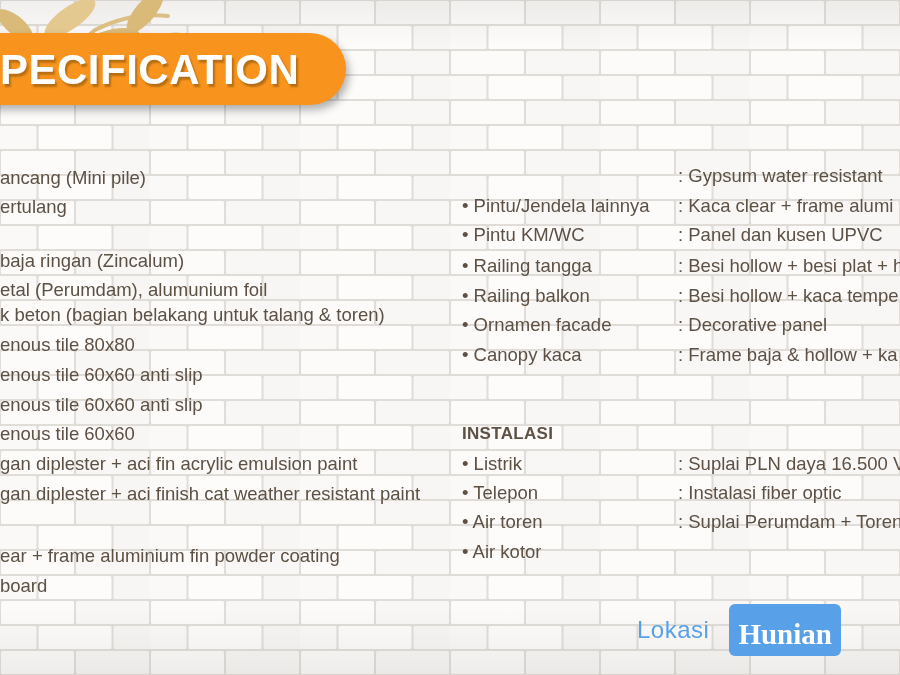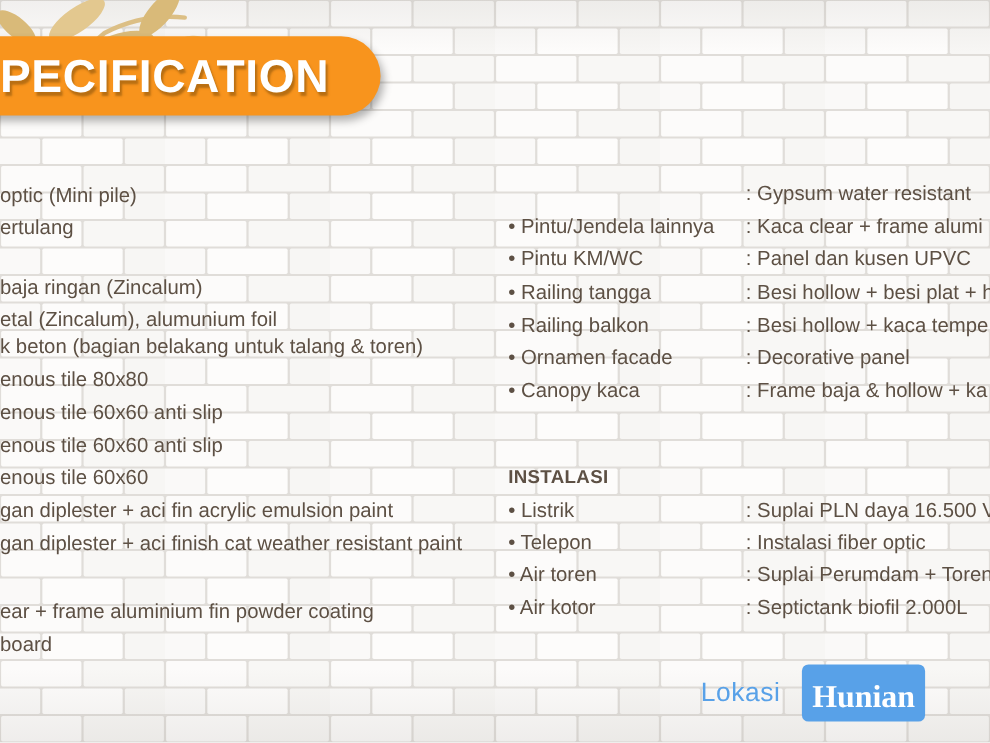--- a/index.html
+++ b/index.html
@@ -67,24 +67,24 @@
     <ellipse class="leaf2" cx="145" cy="12" rx="26" ry="10" transform="rotate(-50 145 12)"></ellipse>
     <ellipse class="leaf" cx="160" cy="48" rx="28" ry="11" transform="rotate(-25 160 48)"></ellipse>
     <ellipse class="leaf2" cx="15" cy="25" rx="22" ry="9" transform="rotate(40 15 25)"></ellipse>
   </svg>
 
   <div class="banner">
     <span class="banner-text">PECIFICATION</span>
   </div>
 
   <div>
-    <div class="tline" style="top:164px">optic (Mini pile)</div>
+    <div class="tline" style="top:164px">ancang (Mini pile)</div>
     <div class="tline" style="top:193px">ertulang</div>
     <div class="tline" style="top:247px">baja ringan (Zincalum)</div>
-    <div class="tline" style="top:276px">etal (Zincalum), alumunium foil</div>
+    <div class="tline" style="top:276px">etal (Perumdam), alumunium foil</div>
     <div class="tline" style="top:301px">k beton (bagian belakang untuk talang &amp; toren)</div>
     <div class="tline" style="top:331px">enous tile 80x80</div>
     <div class="tline" style="top:361px">enous tile 60x60 anti slip</div>
     <div class="tline" style="top:391px">enous tile 60x60 anti slip</div>
     <div class="tline" style="top:420px">enous tile 60x60</div>
     <div class="tline" style="top:450px">gan diplester + aci fin acrylic emulsion paint</div>
     <div class="tline" style="top:480px">gan diplester + aci finish cat weather resistant paint</div>
     <div class="tline" style="top:542px">ear + frame aluminium fin powder coating</div>
     <div class="tline" style="top:572px">board</div>
   </div>
@@ -127,21 +127,20 @@
     <div class="row" style="top:479px">
       <span class="lab">• Telepon</span>
       <span class="val">: Instalasi fiber optic</span>
     </div>
     <div class="row" style="top:508px">
       <span class="lab">• Air toren</span>
       <span class="val">: Suplai Perumdam + Toren</span>
     </div>
     <div class="row" style="top:538px">
       <span class="lab">• Air kotor</span>
-      <span class="val">: Septictank biofil 2.000L</span>
     </div>
   </div>
 
   <div class="logo">
     <span class="logo-a">Lokasi</span>
     <span class="logo-b">Hunian</span>
   </div>
 
 </div>
 

